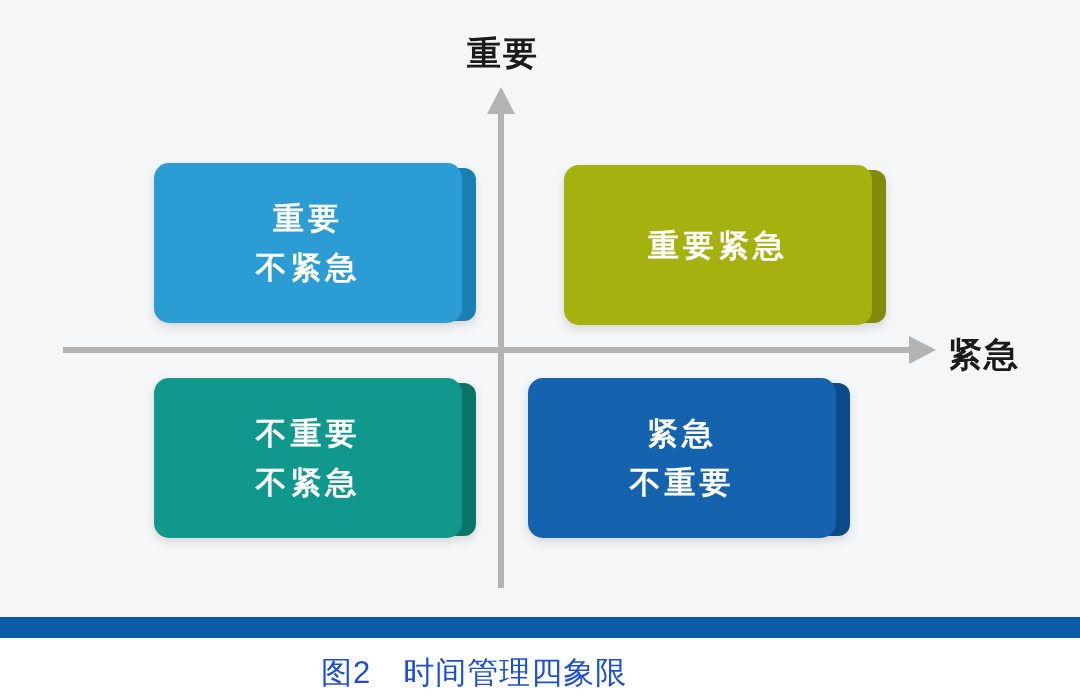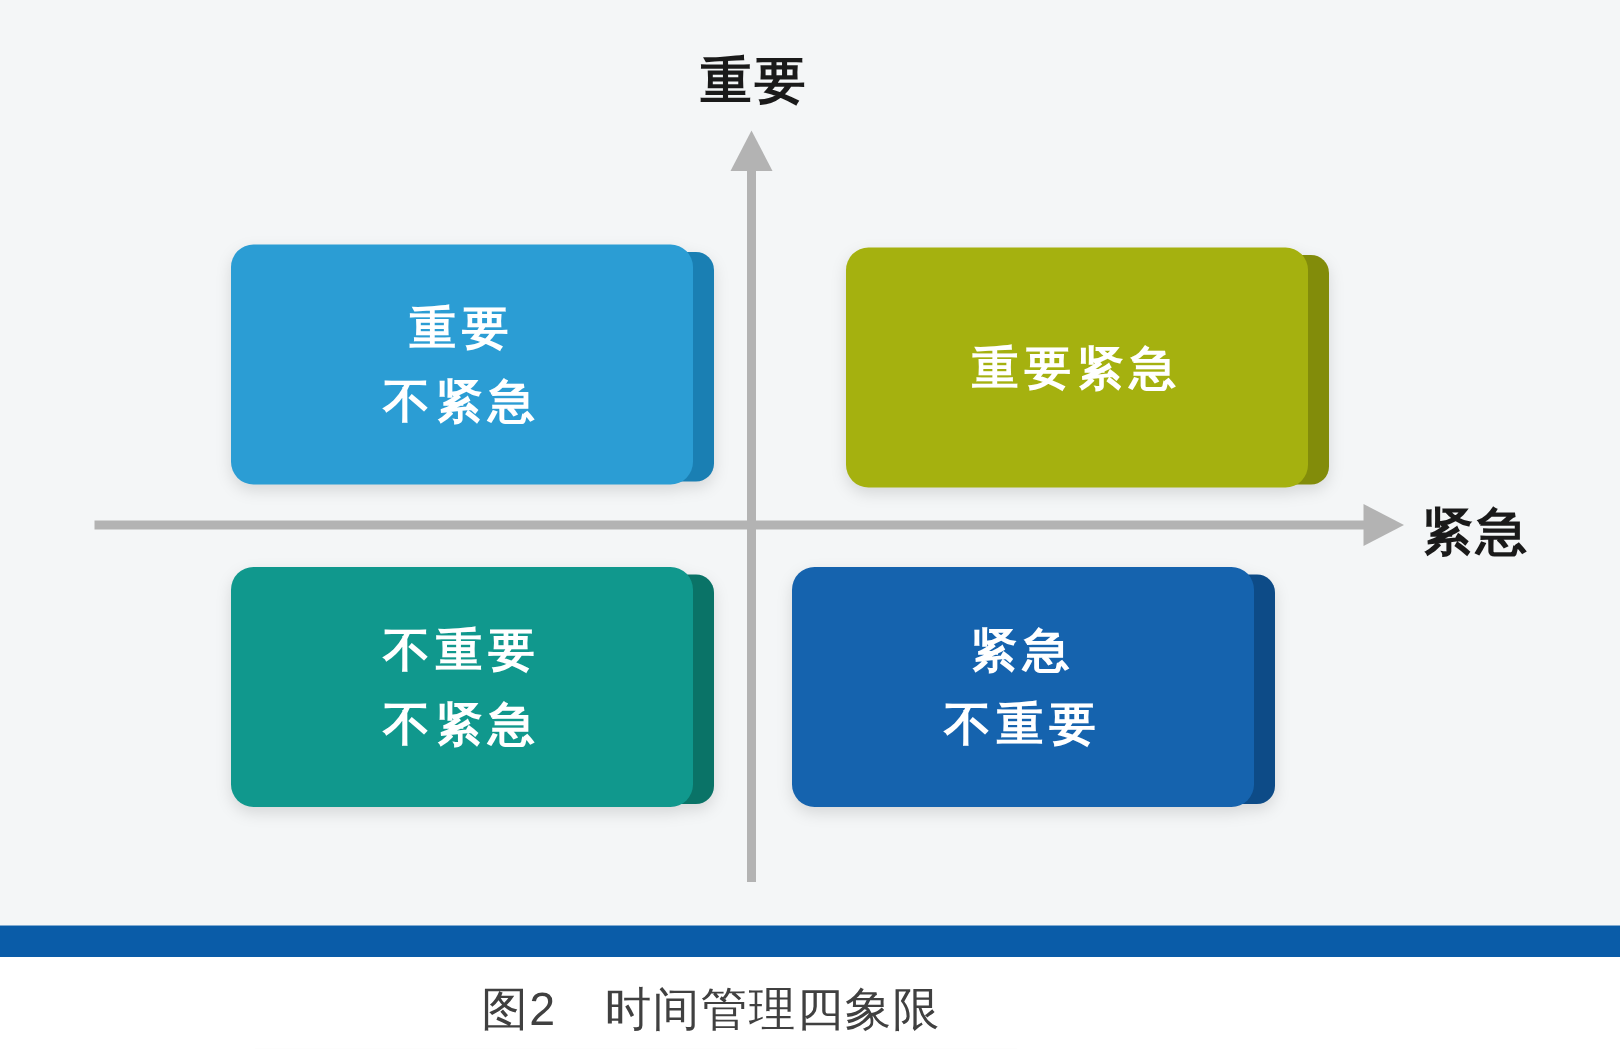--- a/index.html
+++ b/index.html
@@ -29,21 +29,21 @@
   .quad-tr { left:527px; top:165px;margin-left:37px; }
   .quad-bl { left:154px; top:378px; }
   .quad-br { left:528px; top:378px; }
   .quad-tl .face { background:#2b9dd4; } .quad-tl .edge { background:#1a7fb3; }
   .quad-tr .face { background:#a5b10f; } .quad-tr .edge { background:#828c0a; }
   .quad-bl .face { background:#10988d; } .quad-bl .edge { background:#0a7367; }
   .quad-br .face { background:#1563ae; } .quad-br .edge { background:#0d4b87; }
 
   .divider-bar { position:absolute; left:0; top:617px; width:1080px; height:21px; background:#0a5ca8; }
 
-  .caption { position:absolute; left:0; top:652px; width:948px; text-align:center; font-size:31px; color:#404040; letter-spacing:1px; }
+  .caption { position:absolute; left:0; top:652px; width:948px; text-align:center; font-size:31px; color:#1d4ed8; letter-spacing:1px; }
   .caption .cap-title { margin-left:32px; }
 </style>
 </head>
 <body>
 
 <div class="stage">
   <div class="chart-bg" style="background: rgb(244, 246, 247);"></div>
 
   <div class="axis v-axis" style="background: rgb(179, 179, 179);"></div>
   <div class="axis h-axis" style="background: rgb(179, 179, 179);"></div>

